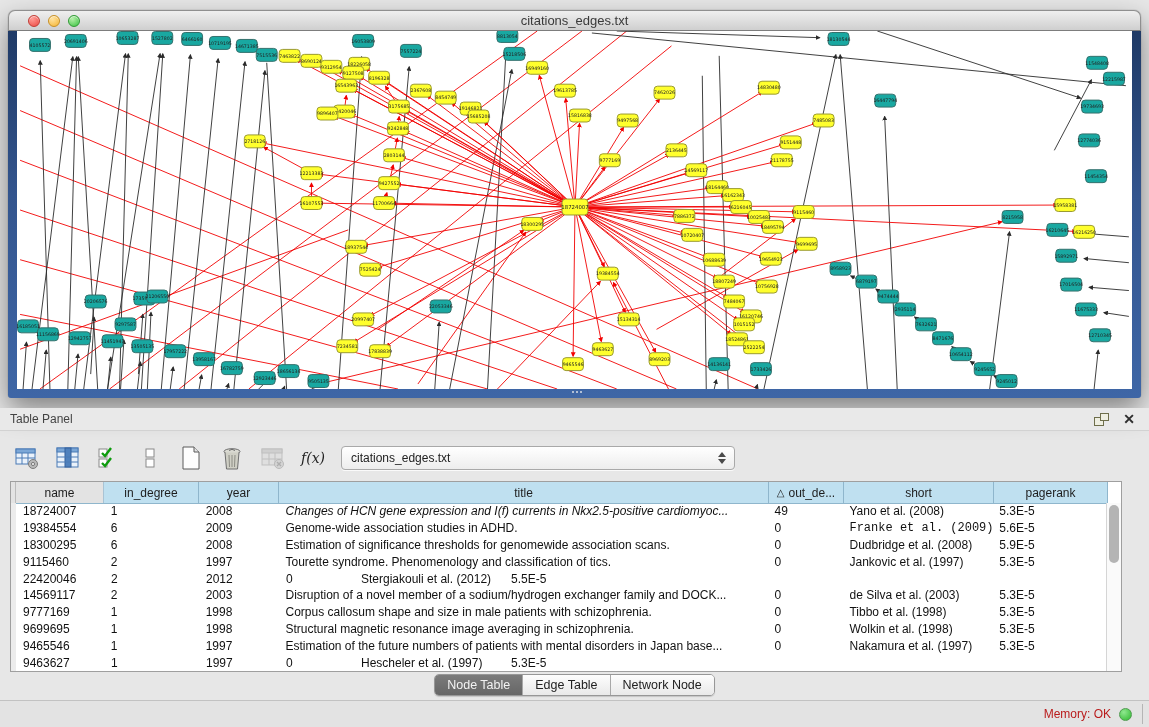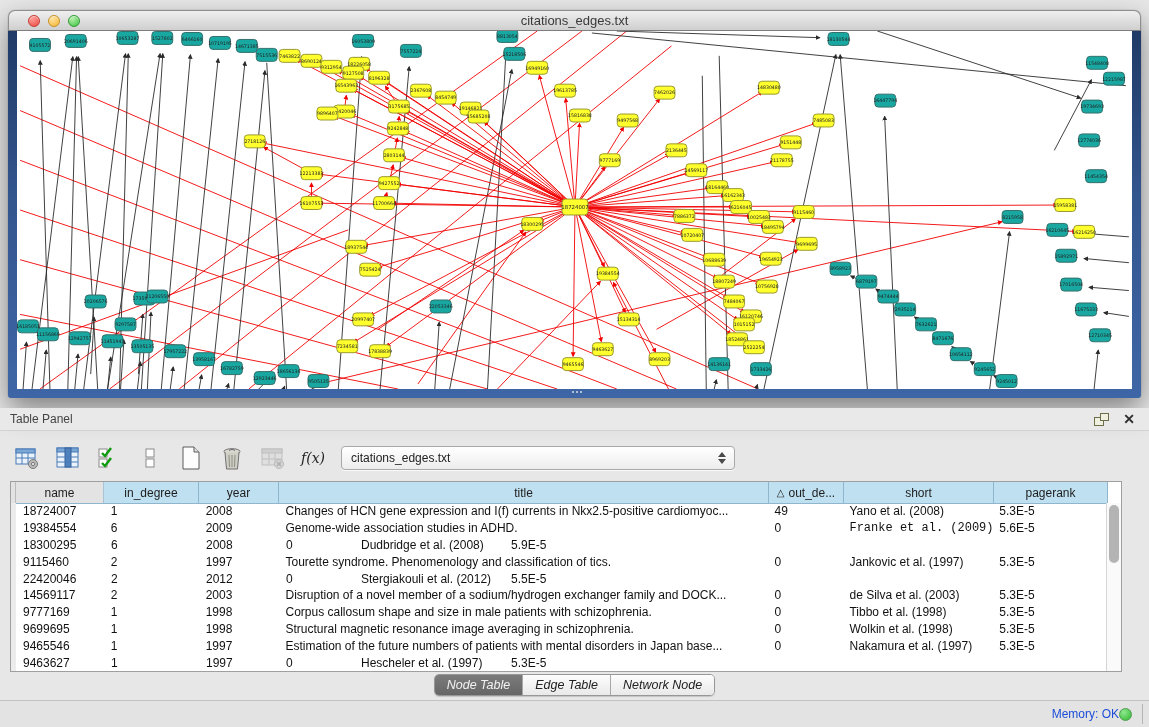--- a/index.html
+++ b/index.html
@@ -57,27 +57,27 @@
   .sorttri{font-size:10px;margin-right:4px;color:#222;}
   .tbody{position:absolute;top:21px;left:0;right:15px;bottom:0;overflow:hidden;}
   .trow{display:flex;height:16.8px;align-items:center;}
   .td{font-size:12px;color:#111;white-space:nowrap;overflow:hidden;box-sizing:border-box;padding-left:7px;}
   .td.gut{height:100%;background:#ececec;padding:0;}
   .vscroll{position:absolute;top:21px;right:0;bottom:0;width:15px;background:#fafafa;border-left:1px solid #d5d5d5;box-sizing:border-box;}
   .vthumb{position:absolute;top:2px;left:2px;width:10px;height:58px;border-radius:6px;background:#b4b4b4;}
 
   .tabs{position:absolute;left:0;top:674px;width:1149px;display:flex;justify-content:center;}
   .seg{display:flex;border:1px solid #979797;border-radius:5px;overflow:hidden;height:20px;box-shadow:0 1px 1px rgba(0,0,0,.15);}
-  .seg .s{font-size:12.5px;display:flex;align-items:center;padding:0 12px;background:linear-gradient(#fdfdfd,#e9e9e9);color:#222;border-right:1px solid #a8a8a8;font-style:italic;}
+  .seg .s{font-size:12.5px;display:flex;align-items:center;padding:0 12px;background:linear-gradient(#fdfdfd,#e9e9e9);color:#222;border-right:1px solid #a8a8a8;}
   .seg .s:last-child{border-right:none;}
   .seg .s.on{background:linear-gradient(#7b7b7b,#666);color:#f2f2f2;}
 
   .statusbar{position:absolute;left:0;top:700px;width:1149px;height:27px;background:#e3e3e3;border-top:1px solid #c2c2c2;
              display:flex;align-items:center;justify-content:flex-end;box-sizing:border-box;}
-  .mem{font-size:12px;color:#1d4ed8;}
+  .mem{font-size:12px;color:#b91c1c;margin-right:8px;}
   .memdot{width:13px;height:13px;border-radius:50%;background:radial-gradient(circle at 35% 30%,#8fe88f,#2eb82e);border:1px solid #4f9b4f;box-sizing:border-box;margin-right:10px;}
   .sdiv{width:1px;height:20px;background:#b5b5b5;margin-right:6px;}
 </style>
 </head>
 <body>
 
 <div class="gwin">
   <div class="titlebar">
     <span class="tl">
       <span class="c"></span>
@@ -833,40 +833,41 @@
       <div class="th" style="width: 114px;">
         <span>pagerank</span>
       </div>
     </div>
   <div class="tbody" id="tbody">
       <div class="trow">
         <div class="td gut" style="width: 5px;"></div>
         <div class="td" style="width: 88px;">18724007</div>
         <div class="td" style="width: 95px;">1</div>
         <div class="td" style="width: 80px;">2008</div>
-        <div class="td" style="width: 490px;">Changes of HCN gene expression and I(f) currents in Nkx2.5-positive cardiomyoc...</div>
+        <div class="td" style="width: 490px; font-style: italic;">Changes of HCN gene expression and I(f) currents in Nkx2.5-positive cardiomyoc...</div>
         <div class="td" style="width: 75px;">49</div>
         <div class="td" style="width: 150px;">Yano et al. (2008)</div>
         <div class="td" style="width: 114px;">5.3E-5</div>
       </div>
       <div class="trow">
         <div class="td gut" style="width: 5px;"></div>
         <div class="td" style="width: 88px;">19384554</div>
         <div class="td" style="width: 95px;">6</div>
         <div class="td" style="width: 80px;">2009</div>
         <div class="td" style="width: 490px;">Genome-wide association studies in ADHD.</div>
         <div class="td" style="width: 75px;">0</div>
         <div class="td" style="width: 150px; font-family: Liberation Mono, monospace;">Franke et al. (2009)</div>
         <div class="td" style="width: 114px;">5.6E-5</div>
       </div>
       <div class="trow">
         <div class="td gut" style="width: 5px;"></div>
         <div class="td" style="width: 88px;">18300295</div>
         <div class="td" style="width: 95px;">6</div>
         <div class="td" style="width: 80px;">2008</div>
+        <div class="td" style="width: 490px;">Estimation of significance thresholds for genomewide association scans.</div>
         <div class="td" style="width: 75px;">0</div>
         <div class="td" style="width: 150px;">Dudbridge et al. (2008)</div>
         <div class="td" style="width: 114px;">5.9E-5</div>
       </div>
       <div class="trow">
         <div class="td gut" style="width: 5px;"></div>
         <div class="td" style="width: 88px;">9115460</div>
         <div class="td" style="width: 95px;">2</div>
         <div class="td" style="width: 80px;">1997</div>
         <div class="td" style="width: 490px;">Tourette syndrome. Phenomenology and classification of tics.</div>

